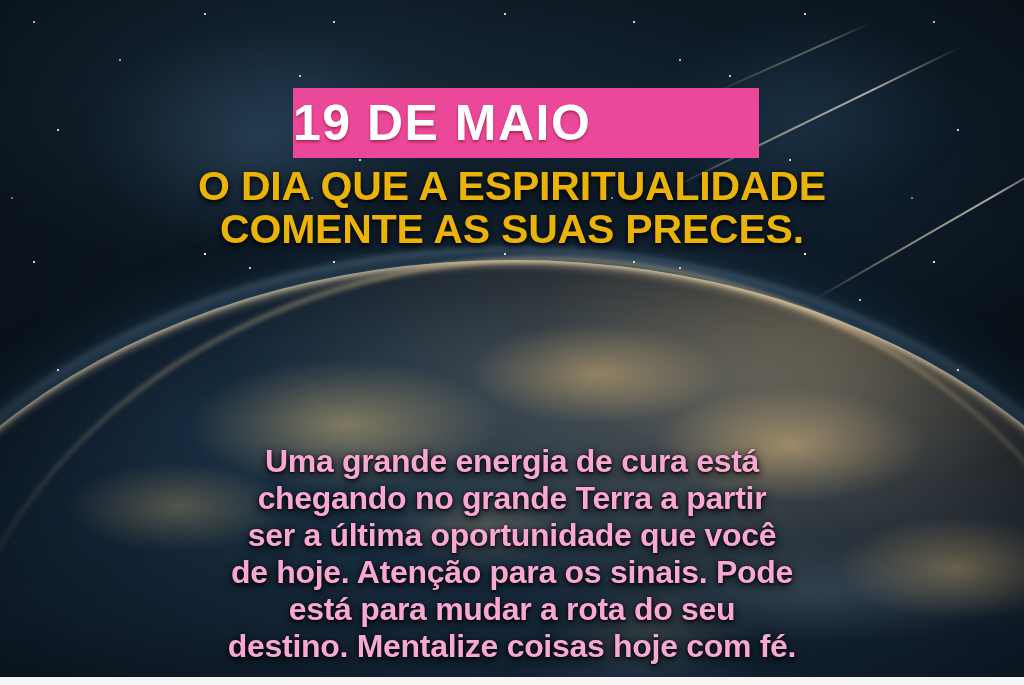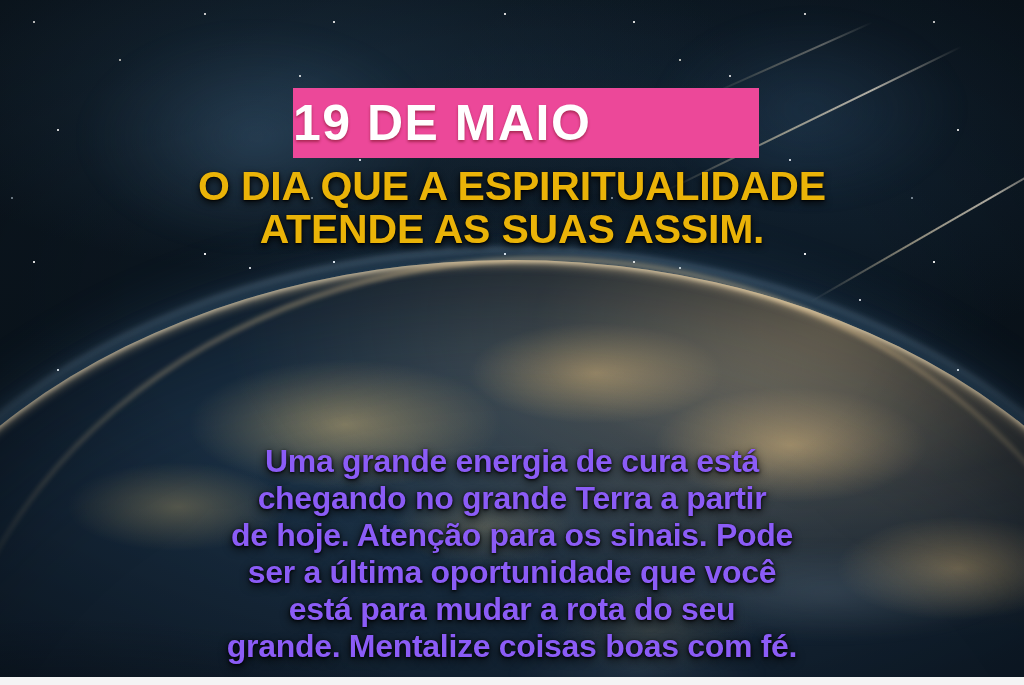--- a/index.html
+++ b/index.html
@@ -218,21 +218,21 @@
     text-shadow: 0 3px 7px rgba(0,0,0,0.85), 0 1px 2px rgba(0,0,0,0.9);
   }
   .headline .l2 { display: block; }
 
   .body-copy {
     position: absolute;
     left: 50%;
     transform: translateX(-50%);
     top: 443px;
     width: 890px;
-    color: #8b5cf6;
+    color: #f9a8d4;
     font-size: 32px;
     font-weight: 700;
     line-height: 1.155;
     letter-spacing: -0.3px;
     text-shadow: 0 3px 10px rgba(0,0,0,0.92), 0 1px 3px rgba(0,0,0,0.95);
   }
   .body-copy span { display: block; }
 
   .cta {
     position: absolute;
@@ -281,30 +281,30 @@
   <div class="vignette"></div>
 
   <div class="content">
 
     <div class="date-banner">
       <div class="date-banner-text">19 DE MAIO</div>
     </div>
 
     <div class="headline">
       <span class="l1">O DIA QUE A ESPIRITUALIDADE</span>
-      <span class="l2">ATENDE AS SUAS ASSIM.</span>
+      <span class="l2">COMENTE AS SUAS PRECES.</span>
     </div>
 
     <div class="body-copy">
       <span>Uma grande energia de cura está</span>
       <span>chegando no grande Terra a partir</span>
+      <span>ser a última oportunidade que você</span>
       <span>de hoje. Atenção para os sinais. Pode</span>
-      <span>ser a última oportunidade que você</span>
       <span>está para mudar a rota do seu</span>
-      <span>grande. Mentalize coisas boas com fé.</span>
+      <span>destino. Mentalize coisas hoje com fé.</span>
     </div>
 
 
   </div>
 
   <div class="bottom-strip"></div>
 
 </div>
 
 </body></html>

